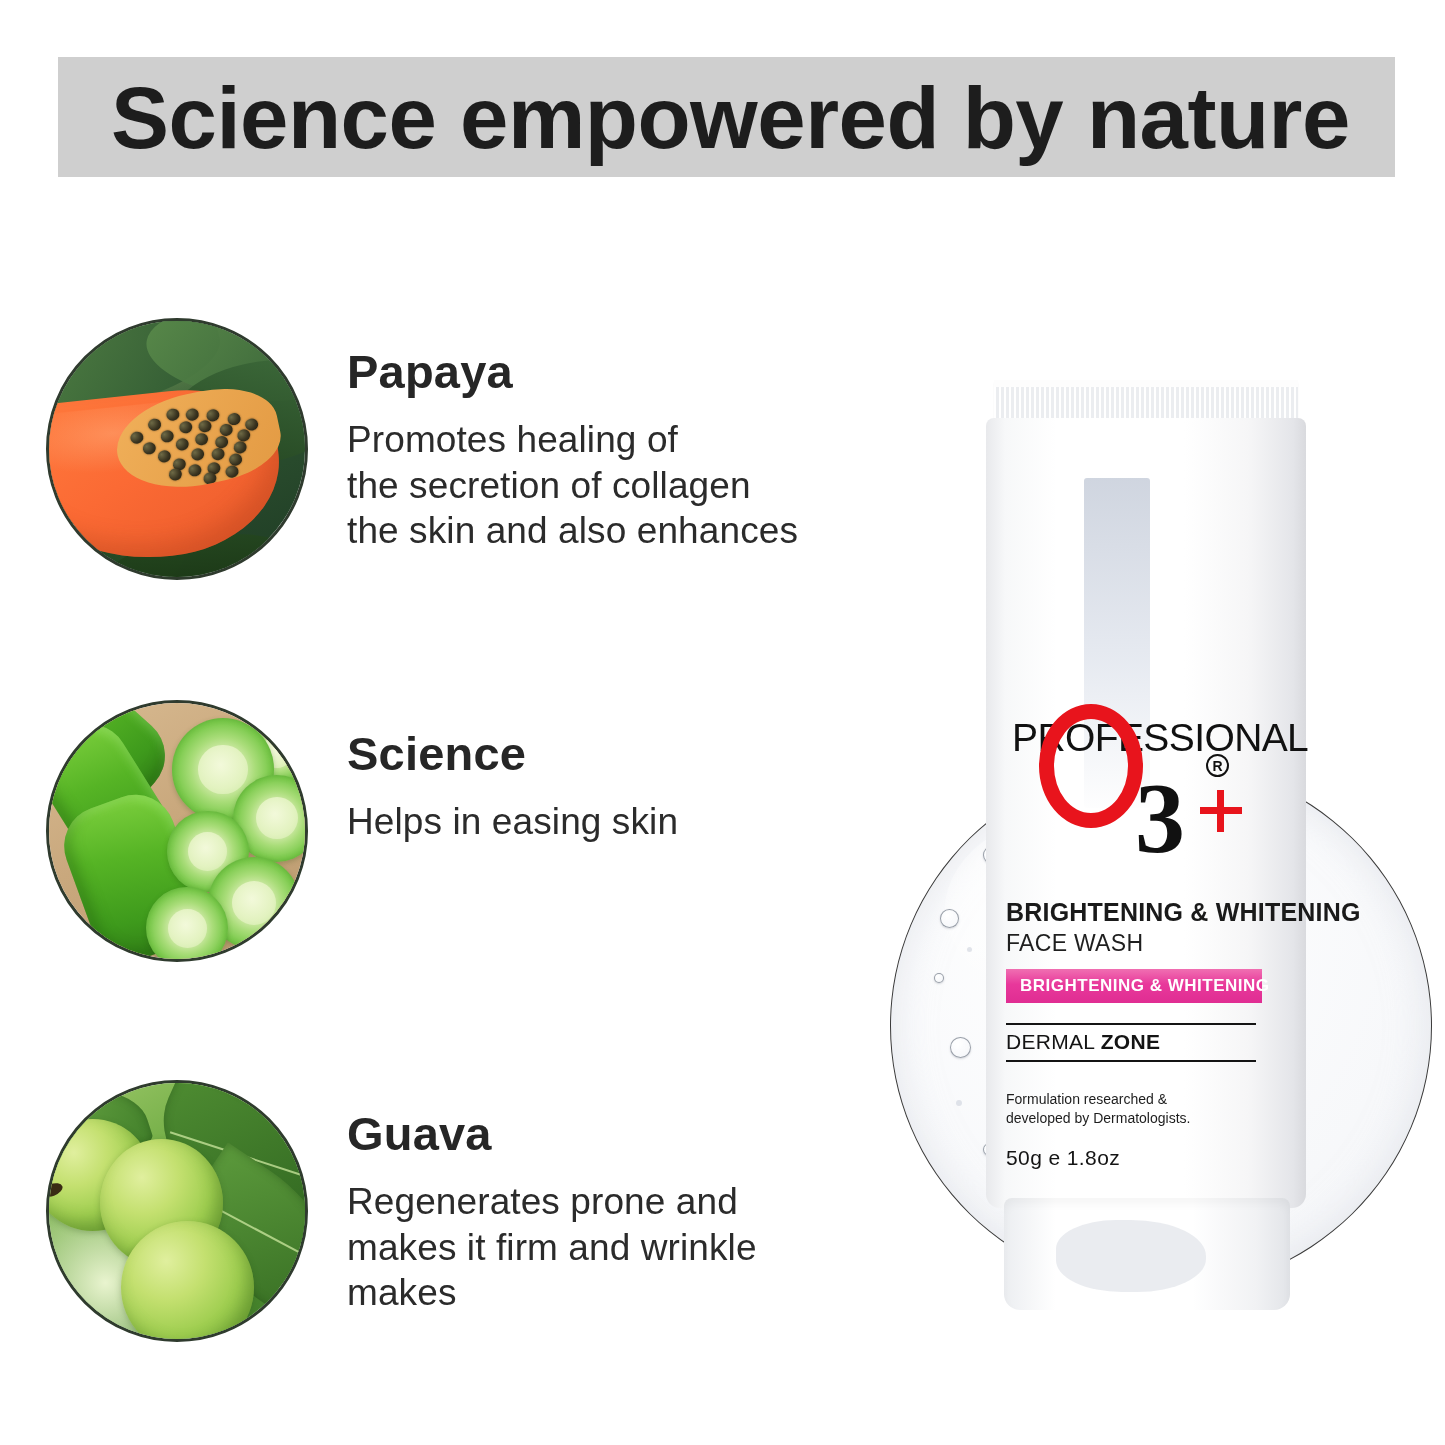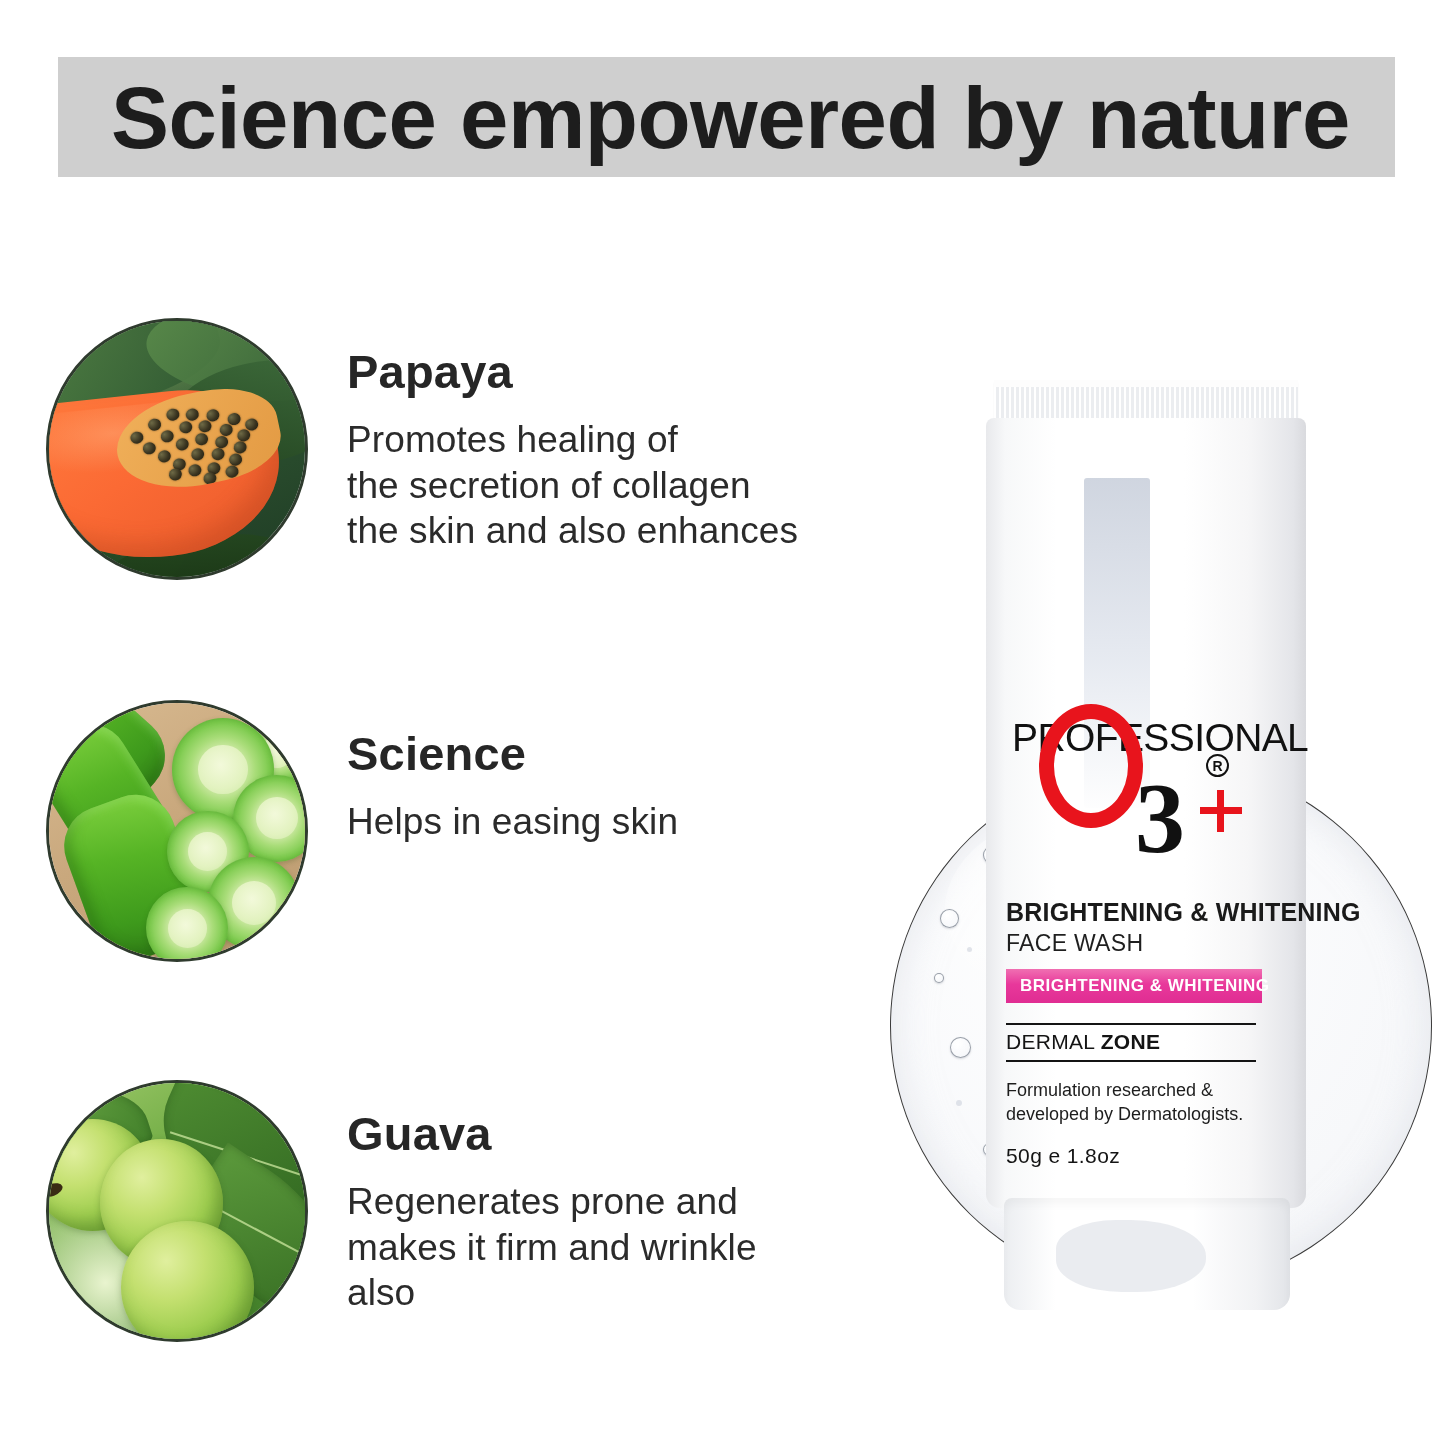--- a/index.html
+++ b/index.html
@@ -431,25 +431,25 @@
     font-family: "Liberation Sans", sans-serif;
     font-size: 21px;
     color: #141414;
     letter-spacing: 0.3px;
     margin-top: 5px;
     white-space: nowrap;
   }
   .dermal-zone b { font-weight: 700; }
   .formulation {
     font-family: "Liberation Sans", sans-serif;
-    font-size: 18px;
+    font-size: 14px;
     font-weight: 400;
     color: #1d1d1d;
     line-height: 1.34;
-    margin-top: 16px;
+    margin-top: 28px;
     width: 250px;
   }
   .formulation span { display:block; }
   .net-weight {
     font-family: "Liberation Sans", sans-serif;
     font-size: 21px;
     color: #141414;
     margin-top: 18px;
     letter-spacing: 0.4px;
   }
@@ -556,21 +556,21 @@
         <div class="guava-fruit gf3">
             <div class="gf-stem" style="left:58%;top:88%"></div>
           </div>
       </div>
     </div>
     <div class="ing-text">
       <div class="ing-title">Guava</div>
       <div class="ing-desc">
         <span>Regenerates prone and</span>
         <span>makes it firm and wrinkle</span>
-        <span>also</span>
+        <span>makes</span>
       </div>
     </div>
   </div>
 
   <div id="product-scene">
 
     <div class="gel-blob" id="gel-blob">
       <div class="gel-sheen"></div>
     <div class="bubble" style="left: 22%; top: 4%; width: 20px; height: 20px;"></div>
         <div class="bubble" style="left: 28%; top: 6%; width: 17px; height: 17px;"></div>

